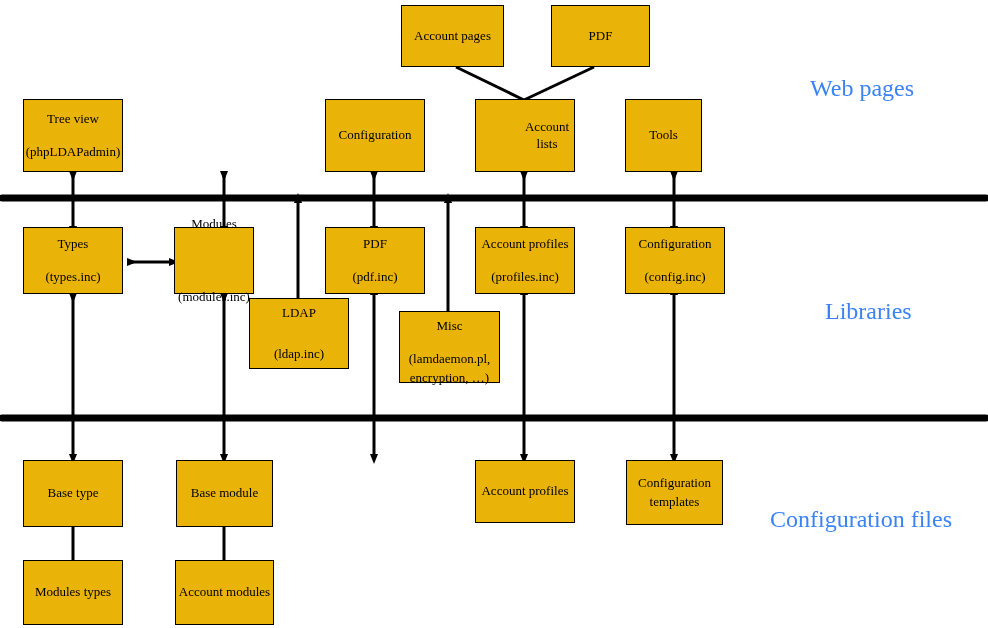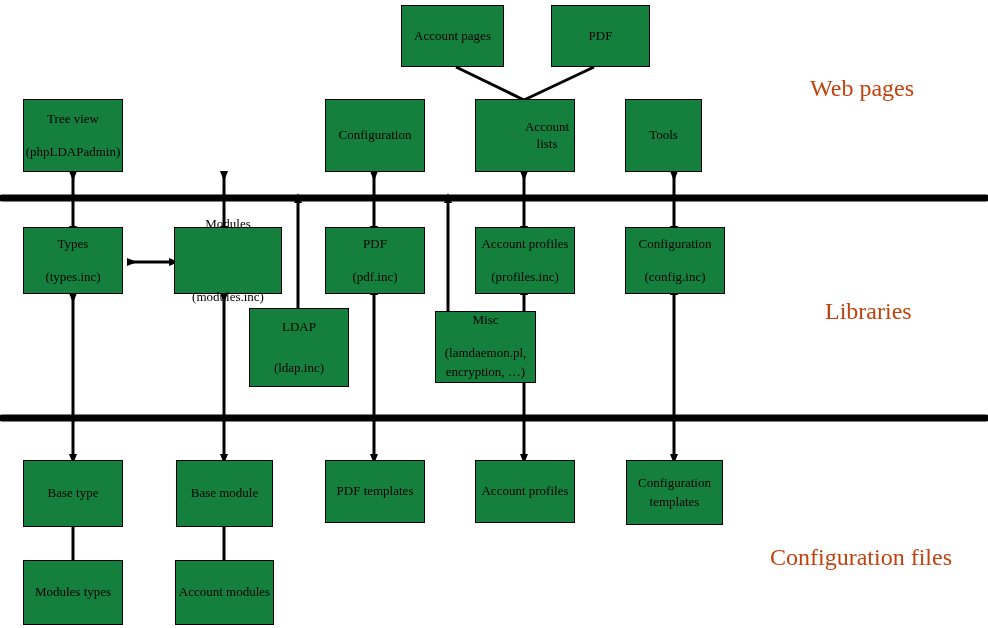--- a/index.html
+++ b/index.html
@@ -20,42 +20,42 @@
     position: absolute;
     left: 0;
     top: 0;
     width: 988px;
     height: 628px;
   }
   .node {
     position: absolute;
     box-sizing: border-box;
     border: 1px solid #000000;
-    background: #15803d;
+    background: #eab308;
     display: flex;
     flex-direction: column;
     align-items: center;
     justify-content: center;
     text-align: center;
     color: #000000;
     font-family: "Liberation Serif", "DejaVu Serif", serif;
     font-size: 13px;
     line-height: 1.25;
     z-index: 3;
   }
   .node .line1 { display: block; }
   .node .line2 { display: block; margin-top: 17px; }
   .node.two-line-tight .line2 { margin-top: 2px; }
   .node.top-aligned {
     justify-content: flex-start;
-    margin-left: 36px;
+    padding-top: 6px;
   }
   .band-label {
     position: absolute;
-    color: #c2410c;
+    color: #3b82f6;
     font-family: "Liberation Serif", "DejaVu Serif", serif;
     font-size: 24px;
     white-space: nowrap;
     z-index: 3;
   }
 </style>
 </head>
 <body>
 
 <div id="diagram">
@@ -149,77 +149,74 @@
     <span class="line1">Tools</span>
   </div>
 
   <div class="band-label" style="left:810px; top:75px;">Web pages</div>
 
   <div class="node" style="left:23px; top:227px; width:100px; height:67px;">
     <span class="line1">Types</span>
     <span class="line2">(types.inc)</span>
   </div>
 
-  <div class="node" style="left:174px; top:227px; width:108px; height:67px;gap:40px;">
+  <div class="node" style="left:174px; top:227px; width:80px; height:67px;gap:40px;">
     <span class="line1">Modules</span>
     <span class="line2">(modules.inc)</span>
   </div>
 
   <div class="node" style="left:325px; top:227px; width:100px; height:67px;">
     <span class="line1">PDF</span>
     <span class="line2">(pdf.inc)</span>
   </div>
 
   <div class="node" style="left:475px; top:227px; width:100px; height:67px;">
     <span class="line1">Account profiles</span>
     <span class="line2">(profiles.inc)</span>
   </div>
 
   <div class="node" style="left:625px; top:227px; width:100px; height:67px;">
     <span class="line1">Configuration</span>
     <span class="line2">(config.inc)</span>
   </div>
 
-  <div class="node" style="left:249px; top:308px; width:100px; height:79px;gap:8px;">
+  <div class="node" style="left:249px; top:298px; width:100px; height:71px;gap:8px;">
     <span class="line1">LDAP</span>
     <span class="line2">(ldap.inc)</span>
   </div>
 
   <div class="node top-aligned" style="left:399px; top:311px; width:101px; height:72px;">
     <span class="line1">Misc</span>
     <span class="line2">(lamdaemon.pl,</span>
     <span class="line2" style="margin-top:2px;">encryption, …)</span>
   </div>
 
   <div class="band-label" style="left:825px; top:298px;">Libraries</div>
 
   <div class="node" style="left:23px; top:460px; width:100px; height:67px;">
     <span class="line1">Base type</span>
   </div>
 
   <div class="node" style="left:176px; top:460px; width:97px; height:67px;">
     <span class="line1">Base module</span>
   </div>
 
-  <div class="node" style="left:325px; top:460px; width:100px; height:63px;">
-    <span class="line1">PDF templates</span>
-  </div>
 
   <div class="node" style="left:475px; top:460px; width:100px; height:63px;">
     <span class="line1">Account profiles</span>
   </div>
 
   <div class="node two-line-tight" style="left:626px; top:460px; width:97px; height:65px;">
     <span class="line1">Configuration</span>
     <span class="line2">templates</span>
   </div>
 
   <div class="node" style="left:23px; top:560px; width:100px; height:65px;">
     <span class="line1">Modules types</span>
   </div>
 
   <div class="node" style="left:175px; top:560px; width:99px; height:65px;">
     <span class="line1">Account modules</span>
   </div>
 
-  <div class="band-label" style="left:770px; top:544px;">Configuration files</div>
+  <div class="band-label" style="left:770px; top:506px;">Configuration files</div>
 
 </div>
 
 </body></html>

